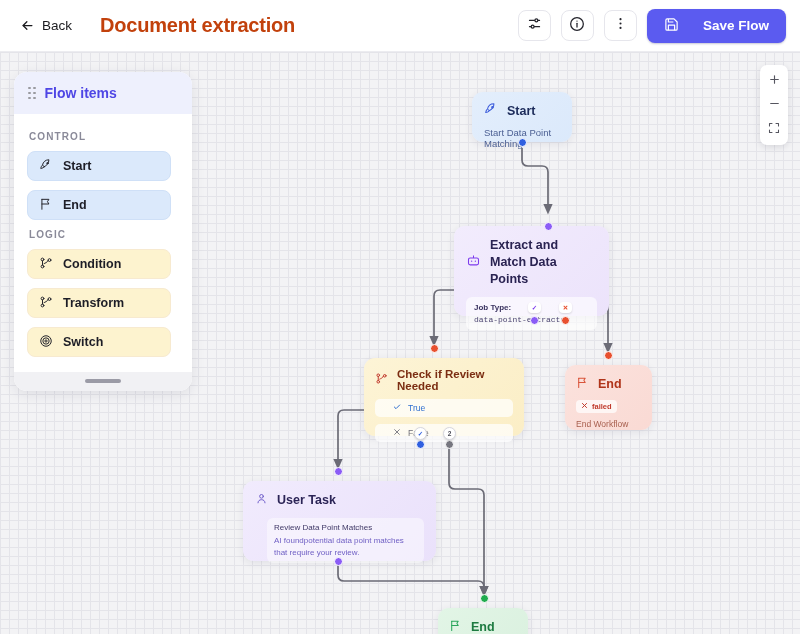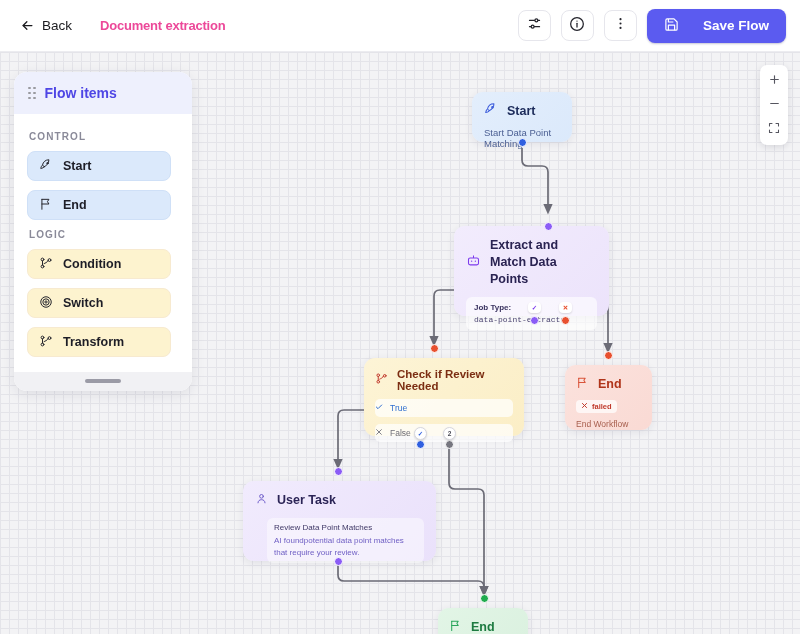--- a/index.html
+++ b/index.html
@@ -22,21 +22,21 @@
     z-index: 40;
   }
   .back-btn {
     display: flex; align-items: center; gap: 7px;
     font-size: 13.5px; color: #1b1b1f; cursor: pointer;
     padding: 5px 6px; border-radius: 6px;
   }
   .back-btn svg { display:block; }
   .page-title {
     margin-left: 22px;
-    font-size: 13px; font-weight: 700; color: #ec4899;
+    font-size: 20px; font-weight: 700; color: #c2410c;
     letter-spacing: -0.2px;
   }
   .header-right {
     margin-left: auto; display: flex; align-items: center; gap: 10px;
   }
   .icon-btn {
     width: 33px; height: 31px;
     border: 1px solid #e6e6ec; border-radius: 8px;
     background: #fff; cursor: pointer;
     display: flex; align-items: center; justify-content: center;
@@ -156,21 +156,21 @@
 
   .n-cond {
     left: 364px; top: 306px; width: 160px; height: 78px;
     background: linear-gradient(135deg,#fdf4d6 0%,#fbeec6 100%);
     padding: 10px 11px;
   }
   .n-cond .node-title-text { color:#7b2d12; font-size: 11.5px; }
   .cond-row {
     display: flex; align-items: center; gap: 7px;
     background: rgba(255,255,255,.72);
-    border-radius: 5px; padding: 4px 0; margin-top: 7px;
+    border-radius: 5px; padding: 4px 18px; margin-top: 7px;
     font-size: 8.5px;
   }
   .cond-row.t { color: #2f6fd0; }
   .cond-row.f { color: #6d6d78; }
 
   .n-endfail {
     left: 565px; top: 313px; width: 87px; height: 65px;
     background: linear-gradient(135deg,#fbe2dd 0%,#fadad4 100%);
     padding: 10px 11px;
   }
@@ -492,40 +492,40 @@
                 <circle cx="6" cy="6" r="2.4"></circle>
                 <circle cx="18" cy="7" r="2.4"></circle>
                 <path d="M6 8.4v7.2"></path>
                 <path d="M15.6 7.6c-1.5 4-5 4.2-7 5.5"></path>
               </svg>
           </span>
           <span>Condition</span>
         </div>
         <div class="item yellow">
           <span>
-            <svg width="14" height="14" viewBox="0 0 24 24" fill="none" stroke="#24242c" stroke-width="1.7">
-                <circle cx="12" cy="12" r="9"></circle>
-                <circle cx="12" cy="12" r="5.4"></circle>
-                <circle cx="12" cy="12" r="1.9"></circle>
-              </svg>
-          </span>
-          <span>Switch</span>
-        </div>
-        <div class="item yellow">
-          <span>
             <svg width="14" height="14" viewBox="0 0 24 24" fill="none" stroke="#24242c" stroke-width="1.7" stroke-linecap="round">
                 <circle cx="6" cy="18" r="2.4"></circle>
                 <circle cx="6" cy="6" r="2.4"></circle>
                 <circle cx="18" cy="7" r="2.4"></circle>
                 <path d="M6 8.4v7.2"></path>
                 <path d="M15.6 7.6c-1.5 4-5 4.2-7 5.5"></path>
               </svg>
           </span>
           <span>Transform</span>
         </div>
+        <div class="item yellow">
+          <span>
+            <svg width="14" height="14" viewBox="0 0 24 24" fill="none" stroke="#24242c" stroke-width="1.7">
+                <circle cx="12" cy="12" r="9"></circle>
+                <circle cx="12" cy="12" r="5.4"></circle>
+                <circle cx="12" cy="12" r="1.9"></circle>
+              </svg>
+          </span>
+          <span>Switch</span>
+        </div>
       </div>
       <div class="panel-foot">
         <span class="grip-bar"></span>
       </div>
     </div>
 
     <div class="zoom-ctl">
       <button>
         <span>
           <svg width="13" height="13" viewBox="0 0 24 24" fill="none" stroke="#55555f" stroke-width="2.1" stroke-linecap="round">

